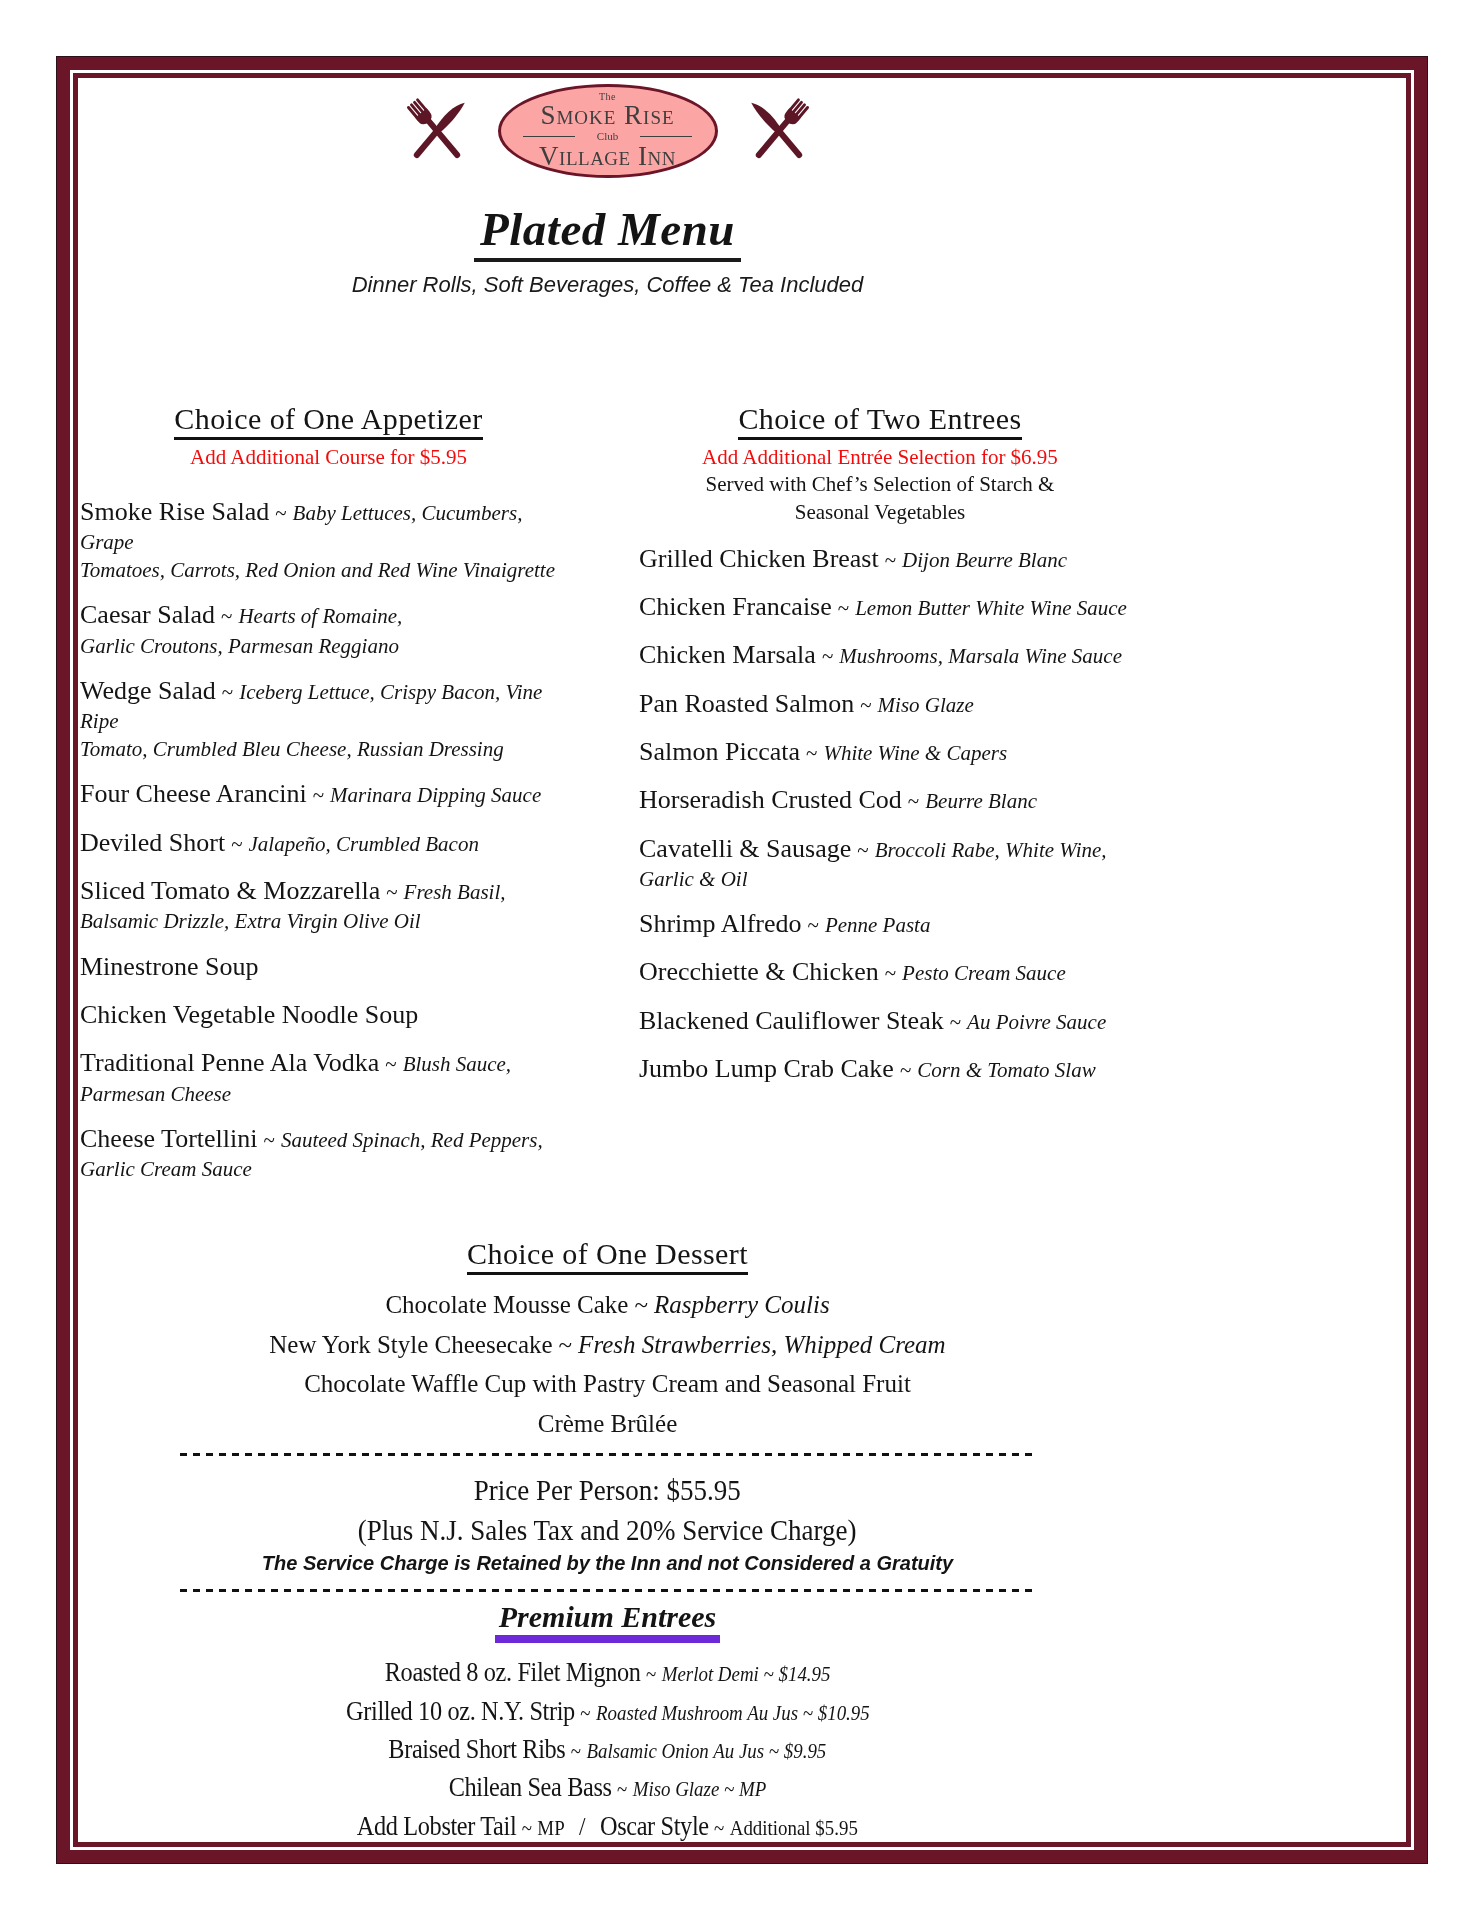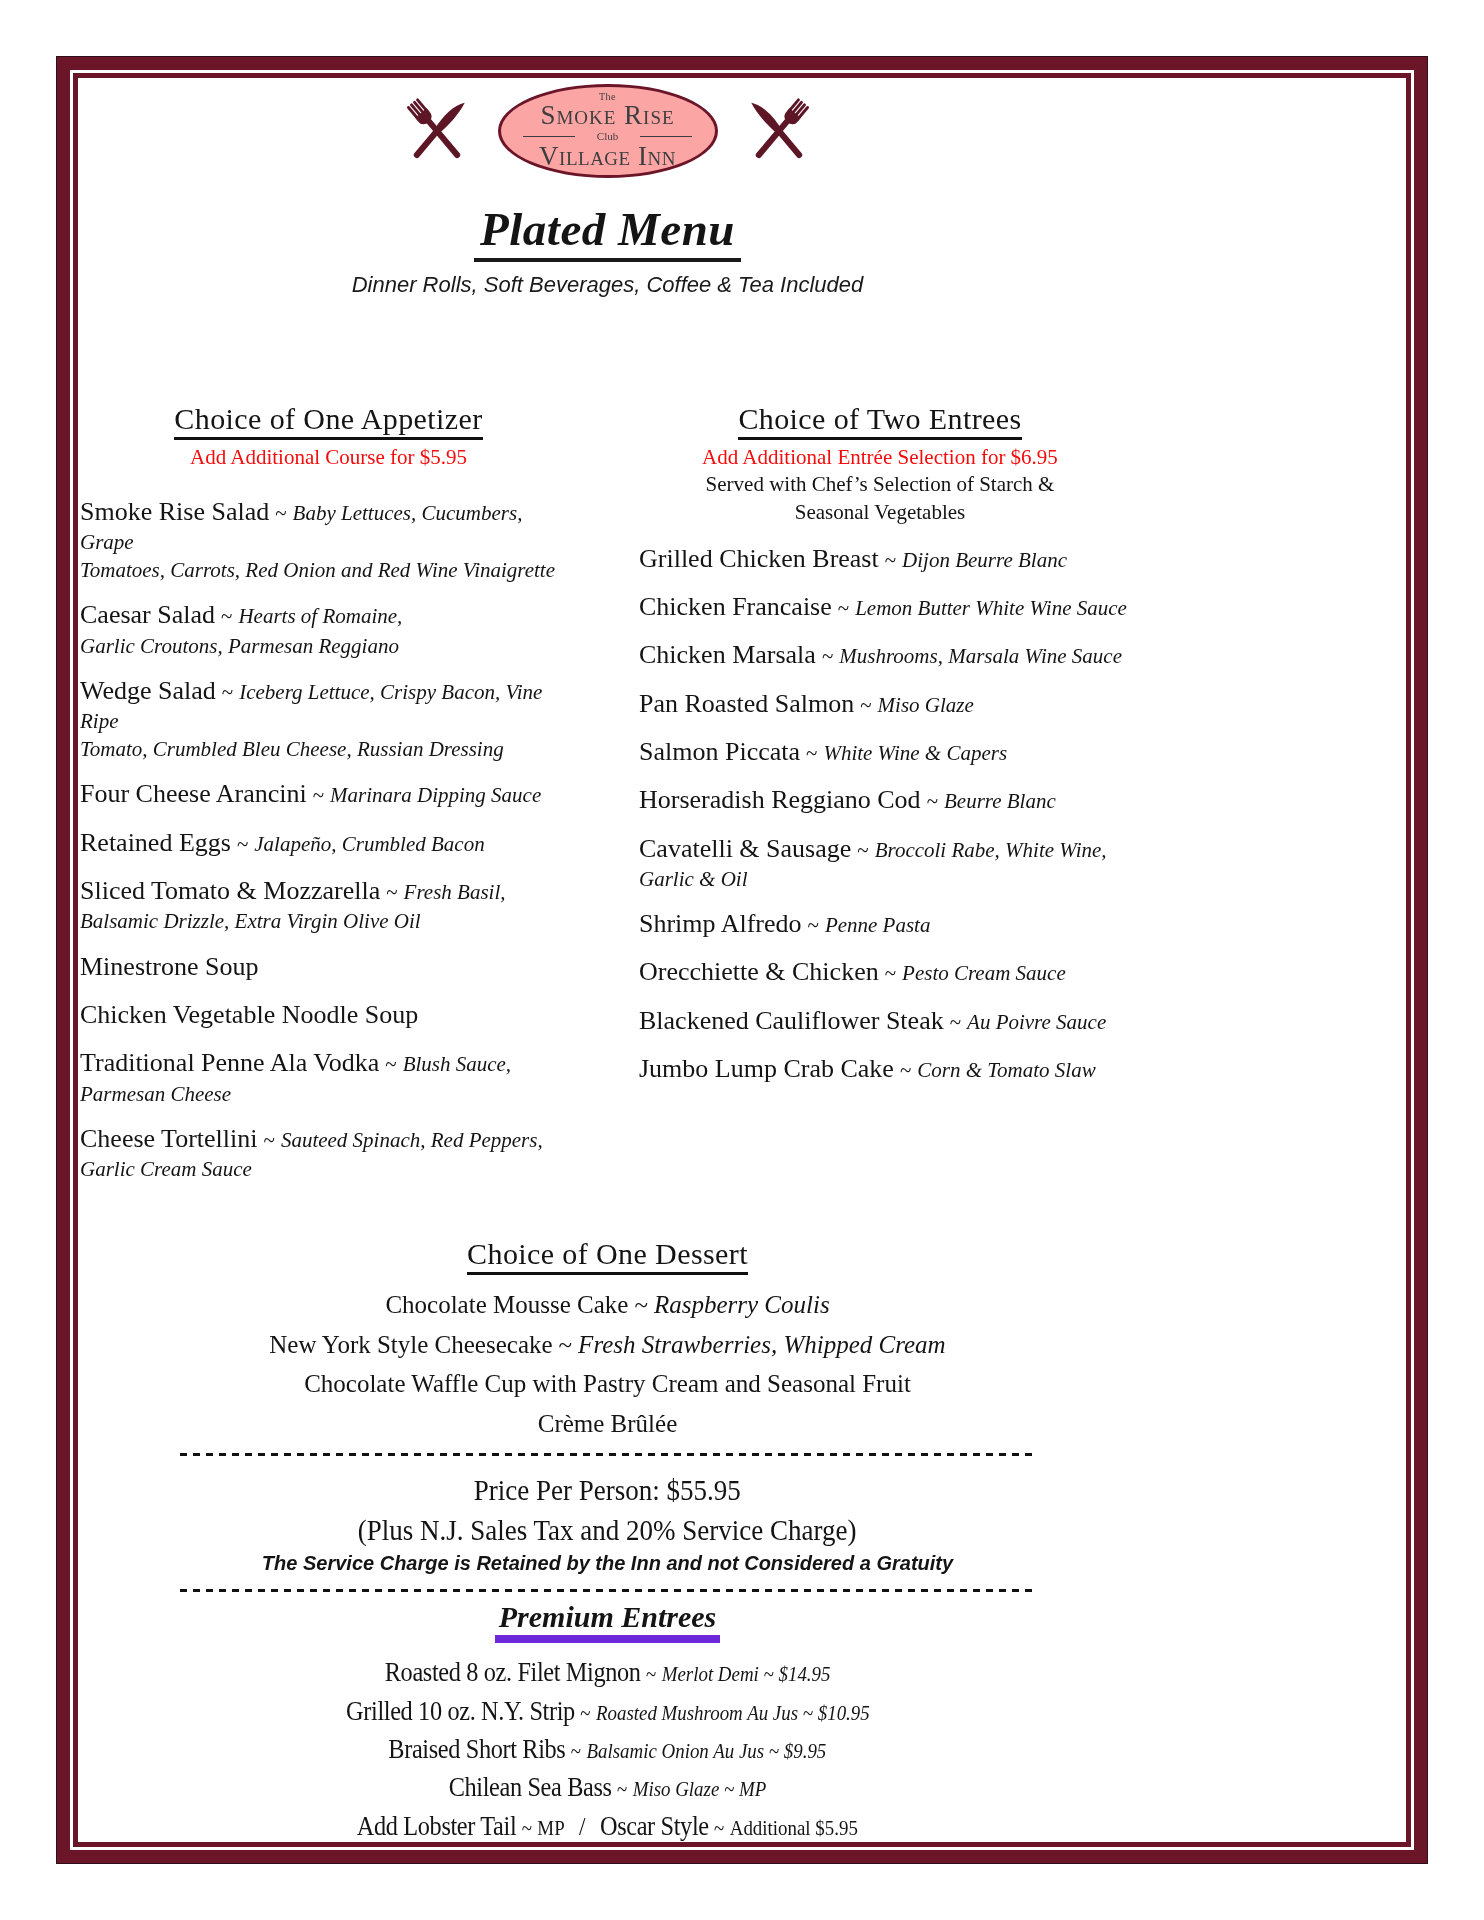--- a/index.html
+++ b/index.html
@@ -151,21 +151,21 @@
       <div class="items">
 
         <div class="item"><span class="iname">Smoke Rise Salad</span><span class="sep">~</span><span class="idesc">Baby Lettuces, Cucumbers, Grape</span><span class="idesc2">Tomatoes, Carrots, Red Onion and Red Wine Vinaigrette</span></div>
 
         <div class="item"><span class="iname">Caesar Salad</span><span class="sep">~</span><span class="idesc">Hearts of Romaine,</span><span class="idesc2">Garlic Croutons, Parmesan Reggiano</span></div>
 
         <div class="item"><span class="iname">Wedge Salad</span><span class="sep">~</span><span class="idesc">Iceberg Lettuce, Crispy Bacon, Vine Ripe</span><span class="idesc2">Tomato, Crumbled Bleu Cheese, Russian Dressing</span></div>
 
         <div class="item"><span class="iname">Four Cheese Arancini</span><span class="sep">~</span><span class="idesc">Marinara Dipping Sauce</span></div>
 
-        <div class="item"><span class="iname">Retained Eggs</span><span class="sep">~</span><span class="idesc">Jalapeño, Crumbled Bacon</span></div>
+        <div class="item"><span class="iname">Deviled Short</span><span class="sep">~</span><span class="idesc">Jalapeño, Crumbled Bacon</span></div>
 
         <div class="item"><span class="iname">Sliced Tomato &amp; Mozzarella</span><span class="sep">~</span><span class="idesc">Fresh Basil,</span><span class="idesc2">Balsamic Drizzle, Extra Virgin Olive Oil</span></div>
 
         <div class="item"><span class="iname">Minestrone Soup</span></div>
 
         <div class="item"><span class="iname">Chicken Vegetable Noodle Soup</span></div>
 
         <div class="item"><span class="iname">Traditional Penne Ala Vodka</span><span class="sep">~</span><span class="idesc">Blush Sauce,</span><span class="idesc2">Parmesan Cheese</span></div>
 
         <div class="item"><span class="iname">Cheese Tortellini</span><span class="sep">~</span><span class="idesc">Sauteed Spinach, Red Peppers,</span><span class="idesc2">Garlic Cream Sauce</span></div>
@@ -185,21 +185,21 @@
         <div class="item"><span class="iname">Grilled Chicken Breast</span><span class="sep">~</span><span class="idesc">Dijon Beurre Blanc</span></div>
 
         <div class="item"><span class="iname">Chicken Francaise</span><span class="sep">~</span><span class="idesc">Lemon Butter White Wine Sauce</span></div>
 
         <div class="item"><span class="iname">Chicken Marsala</span><span class="sep">~</span><span class="idesc">Mushrooms, Marsala Wine Sauce</span></div>
 
         <div class="item"><span class="iname">Pan Roasted Salmon</span><span class="sep">~</span><span class="idesc">Miso Glaze</span></div>
 
         <div class="item"><span class="iname">Salmon Piccata</span><span class="sep">~</span><span class="idesc">White Wine &amp; Capers</span></div>
 
-        <div class="item"><span class="iname">Horseradish Reggiano Cod</span><span class="sep">~</span><span class="idesc">Beurre Blanc</span></div>
+        <div class="item"><span class="iname">Horseradish Crusted Cod</span><span class="sep">~</span><span class="idesc">Beurre Blanc</span></div>
 
         <div class="item"><span class="iname">Cavatelli &amp; Sausage</span><span class="sep">~</span><span class="idesc">Broccoli Rabe, White Wine,</span><span class="idesc2">Garlic &amp; Oil</span></div>
 
         <div class="item"><span class="iname">Shrimp Alfredo</span><span class="sep">~</span><span class="idesc">Penne Pasta</span></div>
 
         <div class="item"><span class="iname">Orecchiette &amp; Chicken</span><span class="sep">~</span><span class="idesc">Pesto Cream Sauce</span></div>
 
         <div class="item"><span class="iname">Blackened Cauliflower Steak</span><span class="sep">~</span><span class="idesc">Au Poivre Sauce</span></div>
 
         <div class="item"><span class="iname">Jumbo Lump Crab Cake</span><span class="sep">~</span><span class="idesc">Corn &amp; Tomato Slaw</span></div>

